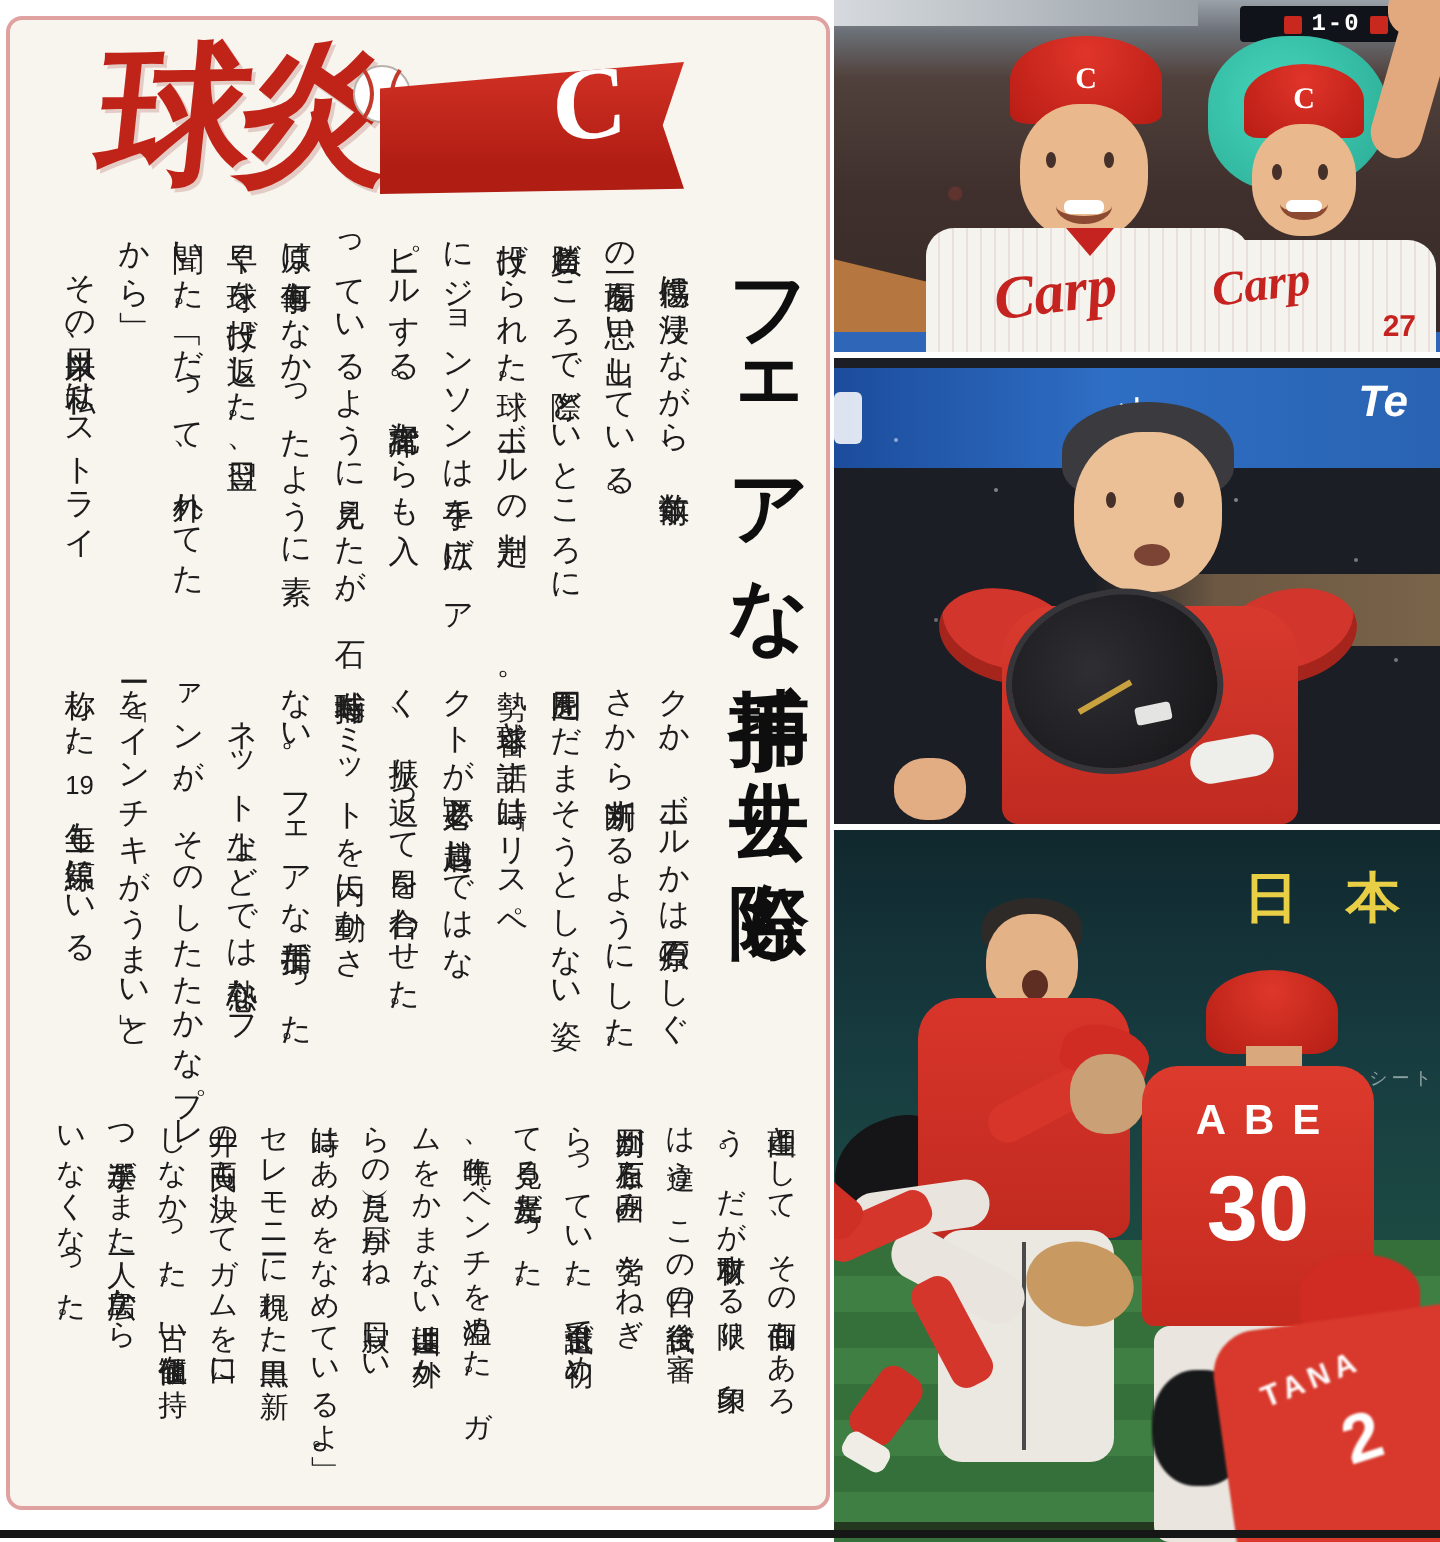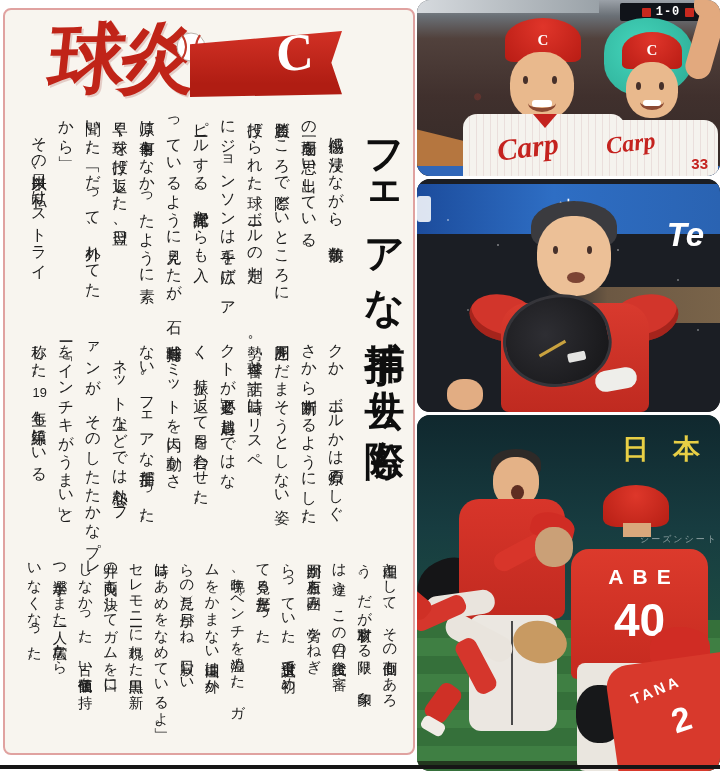--- a/index.html
+++ b/index.html
@@ -28,21 +28,21 @@
   
   .band{position:absolute;display:flex;flex-direction:row-reverse;align-items:flex-start;}
   .band .tcol{writing-mode:vertical-rl;white-space:nowrap;color:#1c1c1c;text-align:left;}
   .band1,.band2{right:374px;}
   .band1{top:110px;} .band2{top:333px;}
   .band3{top:553px;right:321px;}
   .band1 .tcol,.band2 .tcol{width:27px;font-size:15.5px;letter-spacing:.5px;}
   .band3 .tcol{width:25.4px;font-size:14.5px;letter-spacing:0;}
   .tcy{text-combine-upright:all;font-size:13px;letter-spacing:0;}
   
-  .photo{position:absolute;left:417px;width:303px;overflow:hidden;background:#222;border-radius:13px;}
+  .photo{position:absolute;left:417px;width:303px;overflow:hidden;background:#222;}
   .photo *{position:absolute;}
   .photo1{top:0;height:176px;}
   .photo2{top:179px;height:233px;}
   .photo3{top:415px;height:356px;}
   
   .p1-bg{inset:0;background:
      radial-gradient(circle at 20% 55%,rgba(190,60,50,.25) 0 3px,transparent 4px),
      radial-gradient(circle at 70% 45%,rgba(200,80,60,.2) 0 3px,transparent 4px),
      linear-gradient(180deg,#9ba1a8 0,#6a7076 9%,#51413c 22%,#40302d 55%,#342a27 100%);}
   .p1-roof{left:0;top:0;width:60%;height:13px;background:linear-gradient(90deg,#d6dade,#9aa2a8);}
@@ -89,21 +89,21 @@
           transform:rotate(16deg);}
   .fist{right:-4px;top:-34px;width:28px;height:26px;background:#e2a97e;border-radius:45%;}
   .p1-player-right .torso{left:0;bottom:0;width:136px;height:56px;}
   .p1-player-right .carp-script{left:24px;top:10px;font-size:24px;}
   .num33{right:10px;bottom:4px;color:#c4231f;font-weight:bold;font-size:15px;}
   
   .p2-bg{inset:0;background:linear-gradient(180deg,#1b1e24 0,#1b1e24 100%);}
   .p2-banner{left:0;top:5px;width:100%;height:50px;
              background:linear-gradient(90deg,#1c4c9c,#2e6ec4 45%,#2a63b2);}
   .p2-mark{left:138px;top:8px;color:#fff;font-size:32px;font-weight:bold;}
-  .p2-te{right:16px;top:4px;color:#fff;font-size:33px;font-weight:bold;font-style:italic;margin-top:28px;}
+  .p2-te{right:16px;top:4px;color:#fff;font-size:22px;font-weight:bold;font-style:italic;}
   .p2-edge{left:0;top:12px;width:14px;height:26px;background:rgba(255,255,255,.85);border-radius:3px;}
   .p2-dugout{left:130px;top:108px;width:173px;height:36px;
              background:linear-gradient(90deg,rgba(122,98,72,0),#7a6248 35%,#8a7050);opacity:.85;}
   .p2-rain{left:30px;top:40px;width:2px;height:2px;background:rgba(255,255,255,.5);border-radius:50%;
            box-shadow:50px 25px rgba(255,255,255,.45),110px -10px rgba(255,255,255,.4),
            170px 30px rgba(255,255,255,.45),230px 60px rgba(255,255,255,.4),
            20px 90px rgba(255,255,255,.35),90px 120px rgba(255,255,255,.4),
            180px 140px rgba(255,255,255,.35),250px 110px rgba(255,255,255,.4),
            140px 70px rgba(255,255,255,.35);}
   .p2-catcher{left:28px;top:22px;width:248px;height:211px;}
@@ -161,21 +161,21 @@
   .sock{background:#cf3026;border-radius:8px;}
   .sock.a{left:14px;top:240px;width:24px;height:40px;transform:rotate(36deg);}
   .sock.b{left:-14px;top:142px;width:22px;height:36px;transform:rotate(-50deg);}
   .shoe{background:#f0ece6;border-radius:5px;}
   .shoe.a{left:4px;top:276px;width:24px;height:14px;transform:rotate(30deg);}
   .shoe.b{left:-22px;top:128px;width:22px;height:13px;transform:rotate(-40deg);}
   .p3-abe{left:150px;top:70px;width:140px;height:286px;}
   .abe-cap{left:36px;top:0;width:66px;height:42px;background:radial-gradient(circle at 50% 25%,#de372a,#b51e14);
            border-radius:50% 50% 20% 20%;}
   .abe-neck{left:56px;top:38px;width:28px;height:14px;background:#d9a87c;}
-  .abe-torso{left:4px;top:64px;width:137px;height:130px;
+  .abe-torso{left:4px;top:48px;width:116px;height:130px;
              background:linear-gradient(180deg,#dc3a2c,#c52a1f);border-radius:18px 18px 6px 6px;}
   .abe-name{left:0;top:16px;width:100%;text-align:center;color:#fff;font-weight:bold;
             font-size:21px;letter-spacing:9px;text-indent:9px;}
   .abe-num{left:0;top:44px;width:100%;text-align:center;color:#fff;font-weight:bold;font-size:46px;}
   .abe-pants{left:10px;top:178px;width:120px;height:108px;background:#eae6df;border-radius:8px;}
   .abe-tuck{left:50px;top:14px;width:16px;height:26px;background:#1d1d1f;border-radius:4px;
             transform:rotate(12deg);}
   .p3-tana{right:-6px;bottom:-8px;width:126px;height:152px;filter:blur(.6px);}
   .tana-cap{right:16px;top:0;width:60px;height:38px;background:#d02c24;border-radius:50% 50% 20% 20%;}
   .tana-torso{right:-12px;top:32px;width:126px;height:124px;background:#d8392c;
@@ -287,21 +287,21 @@
         <div class="eye l"></div>
         <div class="eye r"></div>
         <div class="smile"></div>
         <div class="teeth"></div>
       </div>
       <div class="arm-up"></div>
       <div class="fist"></div>
 
       <div class="torso">
         <div class="carp-script">Carp</div>
-        <div class="num33">33</div>
+        <div class="num33">27</div>
       </div>
     </div>
   </div>
 
   <div class="photo photo2">
     <div class="p2-bg"></div>
     <div class="p2-banner">
       <div class="p2-edge"></div>
       <div class="p2-mark">✳</div>
       <div class="p2-te">Te</div>
@@ -356,21 +356,21 @@
       <div class="sock b"></div>
       <div class="shoe a"></div>
       <div class="shoe b"></div>
       <div class="tan-glove"></div>
     </div>
     <div class="p3-abe">
       <div class="abe-cap"></div>
       <div class="abe-neck"></div>
       <div class="abe-torso">
         <div class="abe-name">ABE</div>
-        <div class="abe-num">40</div>
+        <div class="abe-num">30</div>
       </div>
       <div class="abe-pants">
         <div class="abe-tuck"></div>
       </div>
     </div>
     <div class="p3-tana">
       <div class="tana-glove"></div>
       <div class="tana-cap"></div>
       <div class="tana-torso">
         <div class="tana-name">TANA</div>

